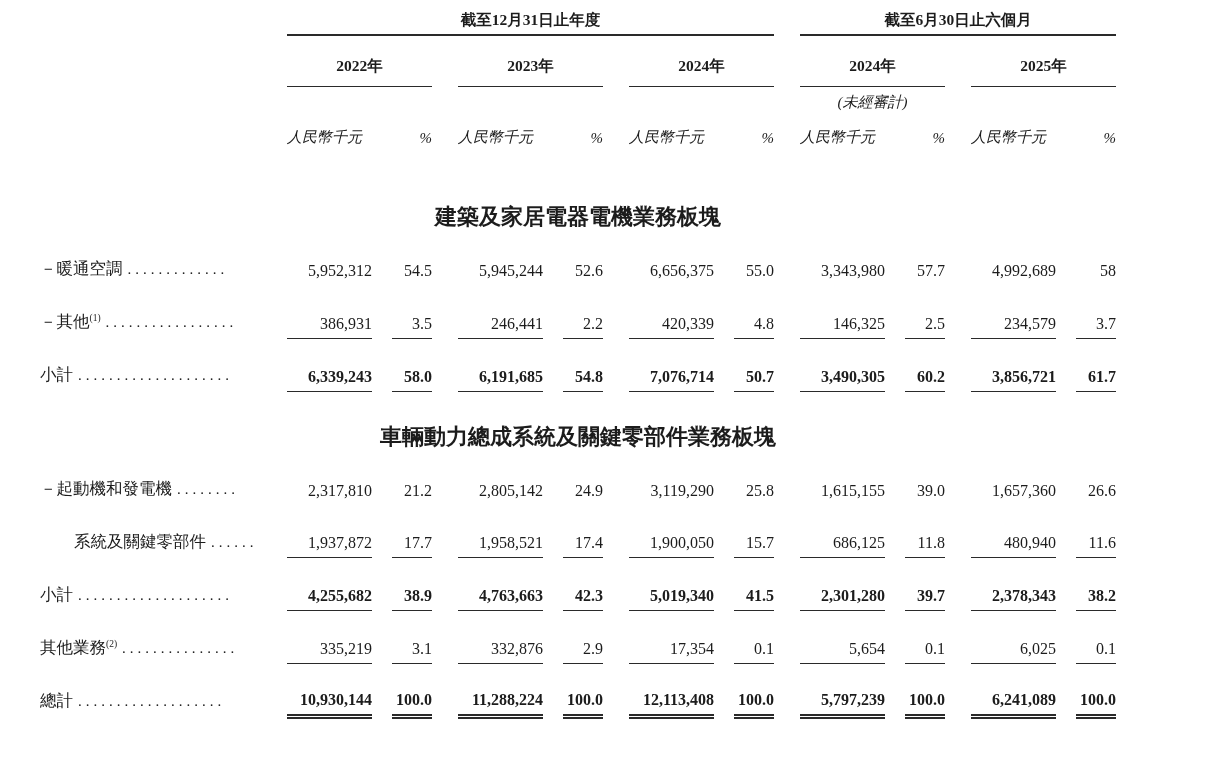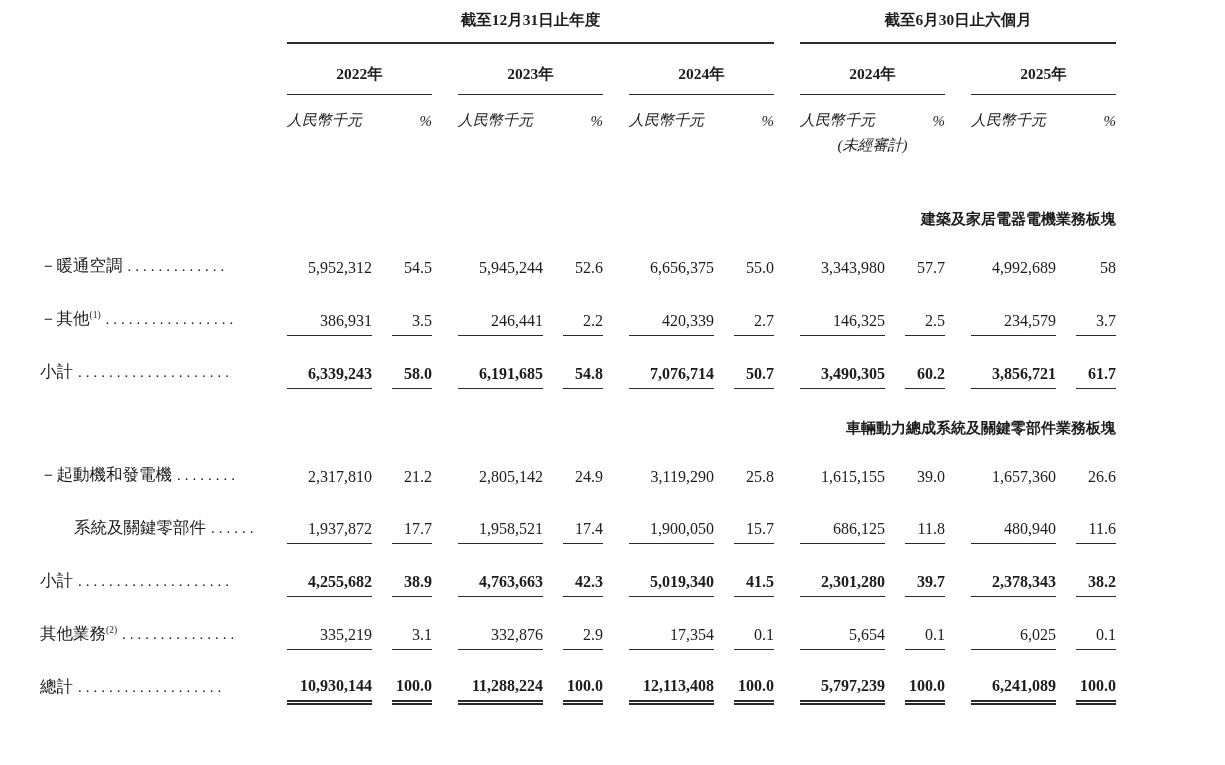--- a/index.html
+++ b/index.html
@@ -15,37 +15,37 @@
   
   col.c-lbl{width:247px;}
   col.c-amt{width:85px;}
   col.c-g{width:20px;}
   col.c-pct{width:40px;}
   col.c-G{width:26px;}
 
   
   th.gtitle{
     text-align:center;font-weight:bold;font-size:15.5px;
-    padding-bottom:11px;border-bottom:2px solid #2a2a2a;
+    padding-bottom:3px;border-bottom:2px solid #2a2a2a;
   }
   th.yr{
     text-align:center;font-weight:bold;font-size:15.5px;
     padding-top:20px;padding-bottom:9px;border-bottom:1.5px solid #2a2a2a;
   }
   td.cap{font-style:italic;font-size:15px;padding-top:16px;}
   td.cap.amtcap{text-align:left;}
   td.cap.pctcap{text-align:right;}
   th.note{
     font-style:italic;font-size:15px;text-align:center;
     padding-top:6px;font-weight:normal;white-space:nowrap;
   }
 
   
   tr.secrow td.sec{
-    font-weight:bold;font-size:15px;text-align:right;
+    font-weight:bold;font-size:22px;text-align:center;
     padding:30px 0 0 0;white-space:nowrap;
   }
   tr.secrow.first td.sec{padding-top:55px;}
   tr.datarow td{padding:26px 0 5px 0;}
   td.lbl{
     font-size:16.5px;text-align:left;white-space:nowrap;overflow:hidden;
   }
   td.lbl.ind{padding-left:34px;}
   .dots{letter-spacing:4px;margin-left:5px;font-size:15px;}
   sup.fn{font-size:9.5px;vertical-align:super;line-height:0;}
@@ -94,40 +94,40 @@
       <td></td>
       <th class="yr" colspan="3">2023年</th>
       <td></td>
       <th class="yr" colspan="3">2024年</th>
       <td></td>
       <th class="yr" colspan="3">2024年</th>
       <td></td>
       <th class="yr" colspan="3">2025年</th>
     </tr>
     <tr>
-      <td></td>
-      <td class="cap amtcap" colspan="2">人民幣千元</td>
-      <td class="cap pctcap">%</td>
-      <td></td>
-      <td class="cap amtcap" colspan="2">人民幣千元</td>
-      <td class="cap pctcap">%</td>
-      <td></td>
-      <td class="cap amtcap" colspan="2">人民幣千元</td>
-      <td class="cap pctcap">%</td>
-      <td></td>
-      <td class="cap amtcap" colspan="2">人民幣千元</td>
-      <td class="cap pctcap">%</td>
-      <td></td>
-      <td class="cap amtcap" colspan="2">人民幣千元</td>
-      <td class="cap pctcap">%</td>
-    </tr>
-    <tr>
       <td colspan="13"></td>
       <th class="note" colspan="3">(未經審計)</th>
       <td colspan="4"></td>
+    </tr>
+    <tr>
+      <td></td>
+      <td class="cap amtcap" colspan="2">人民幣千元</td>
+      <td class="cap pctcap">%</td>
+      <td></td>
+      <td class="cap amtcap" colspan="2">人民幣千元</td>
+      <td class="cap pctcap">%</td>
+      <td></td>
+      <td class="cap amtcap" colspan="2">人民幣千元</td>
+      <td class="cap pctcap">%</td>
+      <td></td>
+      <td class="cap amtcap" colspan="2">人民幣千元</td>
+      <td class="cap pctcap">%</td>
+      <td></td>
+      <td class="cap amtcap" colspan="2">人民幣千元</td>
+      <td class="cap pctcap">%</td>
     </tr>
   </thead>
   <tbody>
     <tr class="secrow first">
       <td class="sec" colspan="20">建築及家居電器電機業務板塊</td>
     </tr>
 
     <tr class="datarow">
       <td class="lbl"><span>－暖通空調</span><span class="dots">.............</span></td>
       <td class="amt">5,952,312</td>
@@ -156,21 +156,21 @@
       <td class="amt">386,931</td>
           <td></td>
           <td class="pct">3.5</td>
           <td></td>
       <td class="amt">246,441</td>
           <td></td>
           <td class="pct">2.2</td>
           <td></td>
       <td class="amt">420,339</td>
           <td></td>
-          <td class="pct">2.7</td>
+          <td class="pct">4.8</td>
           <td></td>
       <td class="amt">146,325</td>
           <td></td>
           <td class="pct">2.5</td>
           <td></td>
       <td class="amt">234,579</td>
           <td></td>
           <td class="pct">3.7</td>
     </tr>
 

